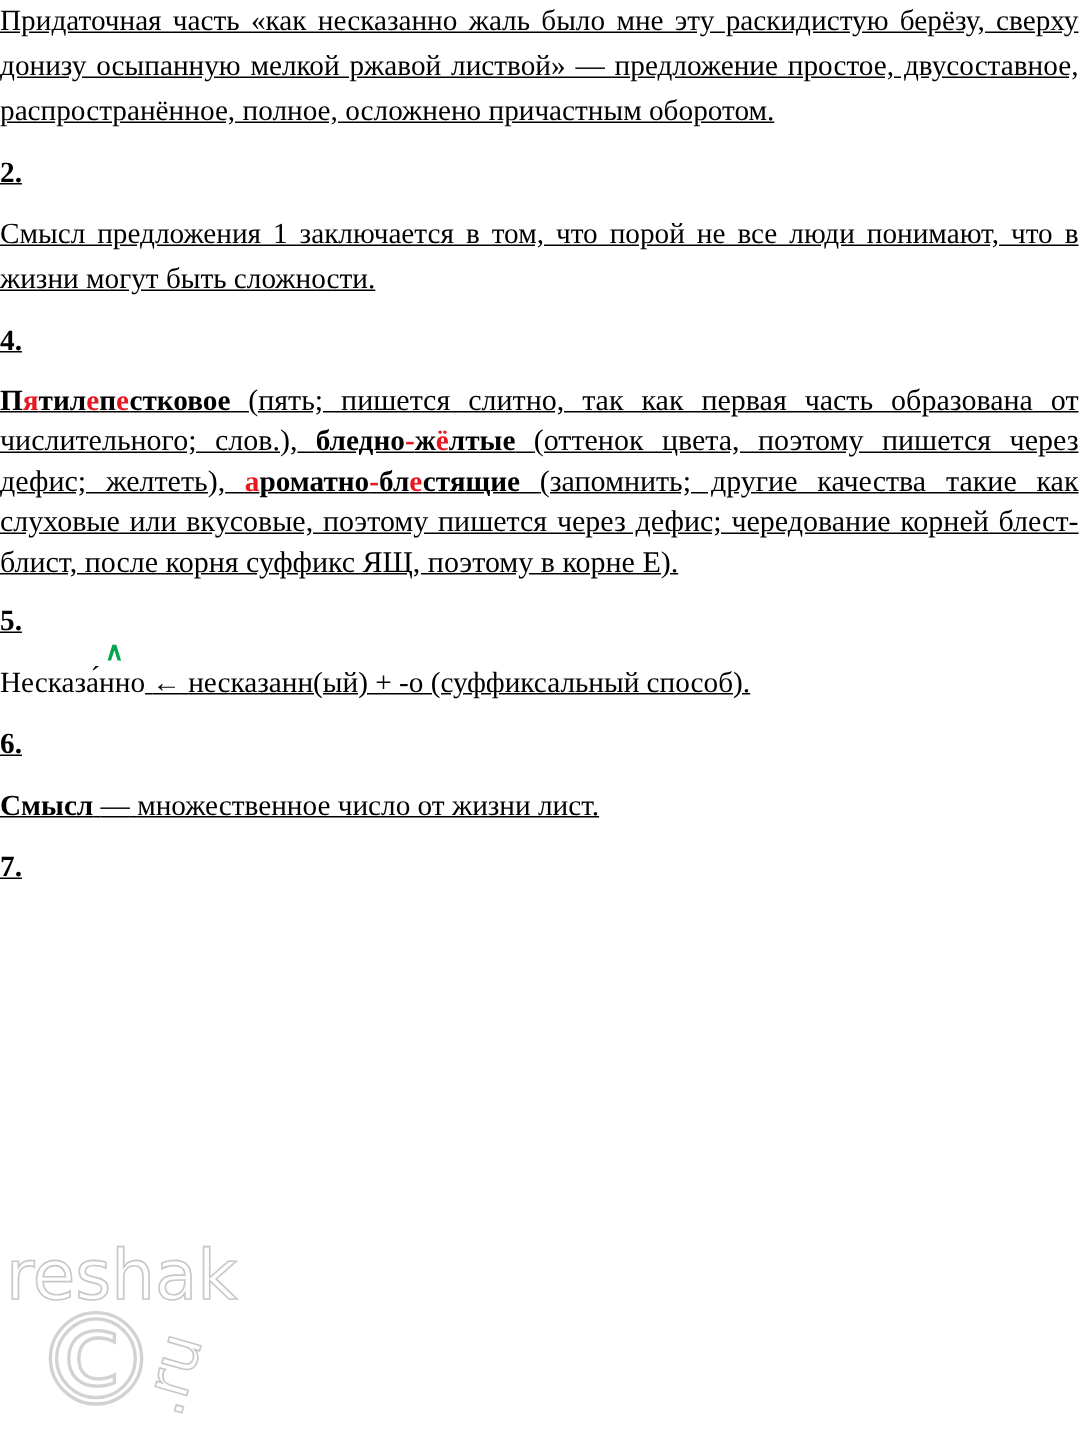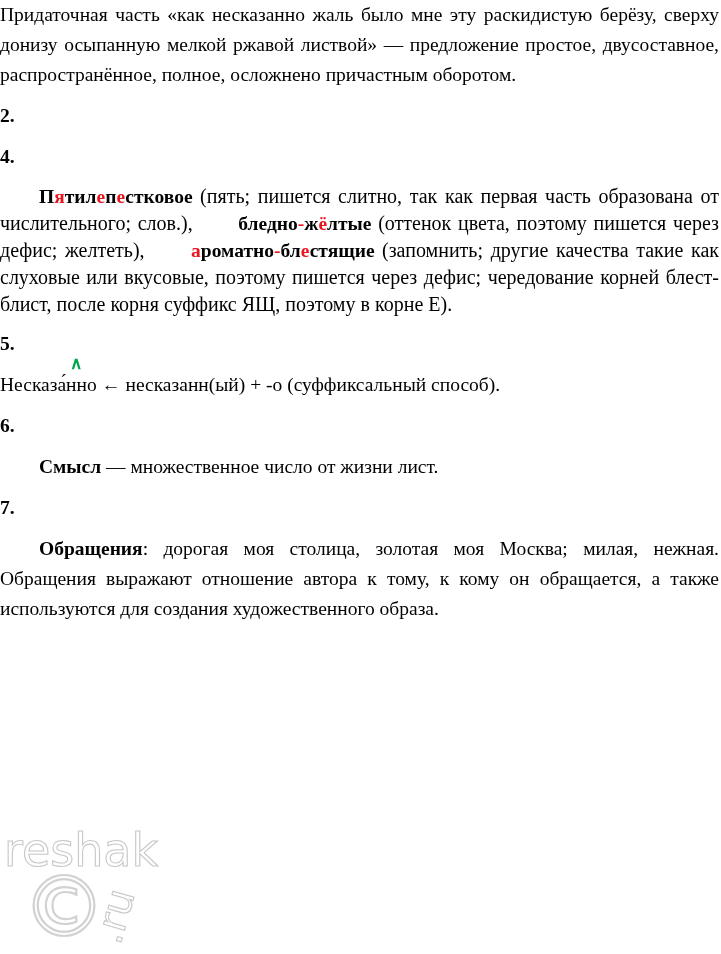--- a/index.html
+++ b/index.html
@@ -18,20 +18,21 @@
   .page {
     position: relative;
     width: 721px;
     height: 954px;
     box-sizing: border-box;
     padding: 0 2px 0 0;
   }
   .content {
     position: relative;
     z-index: 2;
+    text-decoration: underline;
   }
   p {
     margin: 0;
     padding: 0;
   }
   .para {
     font-size: 19.5px;
     line-height: 30px;
     text-align: justify;
     text-justify: inter-word;
@@ -39,21 +40,21 @@
   }
   .num {
     font-size: 19.5px;
     line-height: 30px;
     font-weight: bold;
     margin-bottom: 11px;
   }
   .small {
     font-size: 16px;
   }
-  .b { font-weight: bold; padding-left: 39px; }
+  .b { font-weight: bold; }
   .red { color: #e8171f; font-weight: bold; }
   .sec4 {
     font-size: 19.5px;
     line-height: 27px;
     text-align: justify;
     margin-bottom: 11px;
   }
   .sec4 .small {
     font-size: 20px;
     line-height: 27px;
@@ -108,34 +109,34 @@
       <text class="wm-copy" x="20" y="108" font-size="84" font-family="DejaVu Sans, sans-serif">©</text>
       <text class="wm-text" x="118" y="118" font-size="40" transform="rotate(-74 118 118)">.ru</text>
     </svg>
   </div>
 
   <div class="content">
 
     <p class="para">Придаточная часть «как несказанно жаль было мне эту раскидистую берёзу, сверху донизу осыпанную мелкой ржавой листвой» — предложение простое, двусоставное, распространённое, полное, осложнено причастным оборотом.</p>
 
     <p class="num">2.</p>
+    <p class="para">Смысл предложения 1 заключается в том, что порой не все люди понимают, что в жизни могут быть сложности.</p>
 
     <p class="num">4.</p>
     <p class="sec4">
       <span class="b"><span>П</span><span class="red">я</span><span>тил</span><span class="red">е</span><span>п</span><span class="red">е</span><span>стковое</span></span>
       <span class="small">(пять; пишется слитно, так как первая часть образована от числительного; слов.),</span>
       <span class="b"><span>бледно</span><span class="red">-</span><span>ж</span><span class="red">ё</span><span>лтые</span></span>
       <span class="small">(оттенок цвета, поэтому пишется через дефис; желтеть),</span>
       <span class="b"><span class="red">а</span><span>роматно</span><span class="red">-</span><span>бл</span><span class="red">е</span><span>стящие</span></span>
       <span class="small">(запомнить; другие качества такие как слуховые или вкусовые, поэтому пишется через дефис; чередование корней блест-блист, после корня суффикс ЯЩ, поэтому в корне Е).</span>
     </p>
 
     <p class="num">5.</p>
     <p class="para"><span class="wordmark"><span>Несказа́нно</span><span class="caret-mark">∧</span></span> <span class="arrow">←</span> <span>несказанн(ый) + -о (суффиксальный способ).</span></p>
 
     <p class="num">6.</p>
     <p class="para"><span class="b">Смысл</span> <span>—</span> <span>множественное число от жизни лист.</span></p>
 
     <p class="num">7.</p>
-    <p class="para"><span class="b">Обращения</span><span>: дорогая моя столица, золотая моя Москва; милая, нежная. Обращения выражают отношение автора к тому, к кому он обращается, а также используются для создания художественного образа.</span></p>
 
   </div>
 </div>
 
 </body></html>

